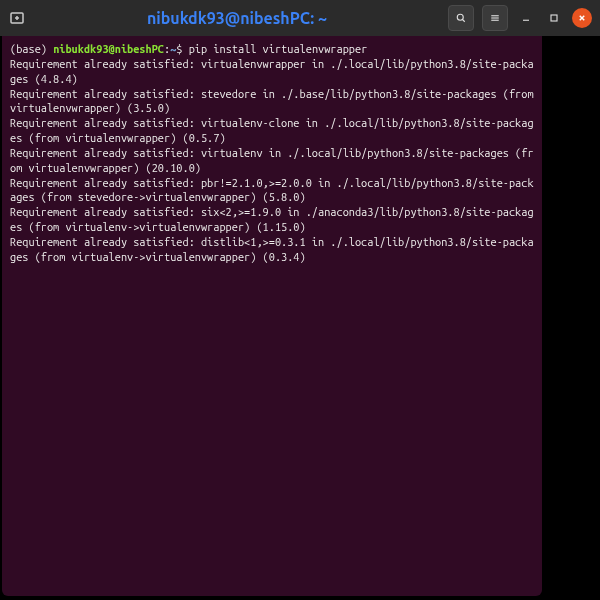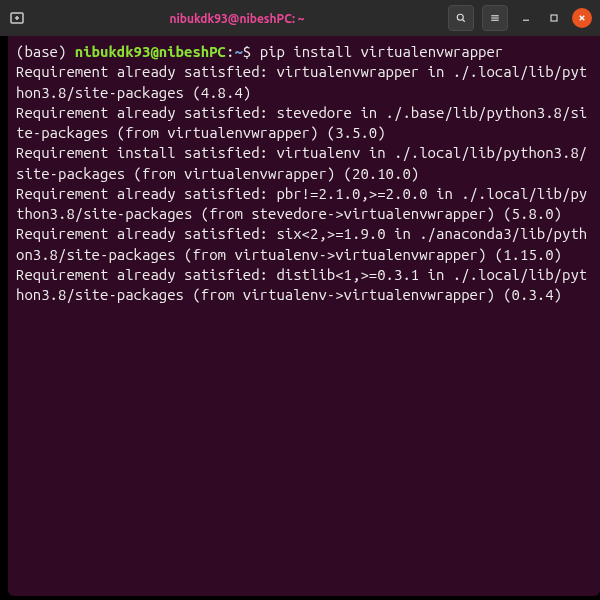--- a/index.html
+++ b/index.html
@@ -28,23 +28,23 @@
     height: 18px;
     display: flex;
     align-items: center;
     justify-content: center;
     color: #ccc;
   }
   .tb-icon svg { width: 16px; height: 16px; }
   .tb-title {
     flex: 1;
     text-align: center;
-    color: #ec4899;
+    color: #3b82f6;
     font-family: Ubuntu, sans-serif;
-    font-size: 12px;
+    font-size: 16px;
     font-weight: 600;
   }
   .tb-right {
     display: flex;
     align-items: center;
     gap: 8px;
   }
   .tb-btn {
     width: 26px;
     height: 26px;
@@ -59,27 +59,27 @@
   .tb-btn.menu { background: #3a3a3a; border: 1px solid #4a4a4a; }
   .tb-btn.win { background: transparent; width: 20px; }
   .tb-btn.close {
     background: #e95420;
     border-radius: 50%;
     width: 20px;
     height: 20px;
   }
   .tb-btn svg { width: 12px; height: 12px; }
   .terminal {
-    width: 592px;
+    width: 540px;
     height: 560px;
-    margin: 0 2px 2px 8px;
+    margin: 0 2px 2px 2px;
     background: #300a24;
     border-radius: 0 0 6px 6px;
     padding: 6px 8px;
-    font-size: 15px;
+    font-size: 11px;
     line-height: 1.35;
     color: #eeeeec;
     overflow: hidden;
   }
   .line {
     white-space: pre-wrap;
     word-break: break-all;
   }
   .base { color: #eeeeec; }
   .user { color: #8ae234; font-weight: bold; }
@@ -139,17 +139,18 @@
         <line x1="11" y1="5" x2="5" y2="11"></line>
       </svg>
     </span>
   </div>
 </div>
 
 <div class="terminal">
   <div class="line"><span class="base">(base) </span><span class="user">nibukdk93@nibeshPC</span><span class="base">:</span><span class="path">~</span><span class="dollar">$ </span><span class="cmd">pip install virtualenvwrapper</span></div>
   <div class="line">Requirement already satisfied: virtualenvwrapper in ./.local/lib/python3.8/site-packages (4.8.4)</div>
   <div class="line">Requirement already satisfied: stevedore in ./.base/lib/python3.8/site-packages (from virtualenvwrapper) (3.5.0)</div>
-  <div class="line">Requirement install satisfied: virtualenv in ./.local/lib/python3.8/site-packages (from virtualenvwrapper) (20.10.0)</div>
+  <div class="line">Requirement already satisfied: virtualenv-clone in ./.local/lib/python3.8/site-packages (from virtualenvwrapper) (0.5.7)</div>
+  <div class="line">Requirement already satisfied: virtualenv in ./.local/lib/python3.8/site-packages (from virtualenvwrapper) (20.10.0)</div>
   <div class="line">Requirement already satisfied: pbr!=2.1.0,&gt;=2.0.0 in ./.local/lib/python3.8/site-packages (from stevedore-&gt;virtualenvwrapper) (5.8.0)</div>
   <div class="line">Requirement already satisfied: six&lt;2,&gt;=1.9.0 in ./anaconda3/lib/python3.8/site-packages (from virtualenv-&gt;virtualenvwrapper) (1.15.0)</div>
   <div class="line">Requirement already satisfied: distlib&lt;1,&gt;=0.3.1 in ./.local/lib/python3.8/site-packages (from virtualenv-&gt;virtualenvwrapper) (0.3.4)</div>
 </div>
 
 </body></html>

